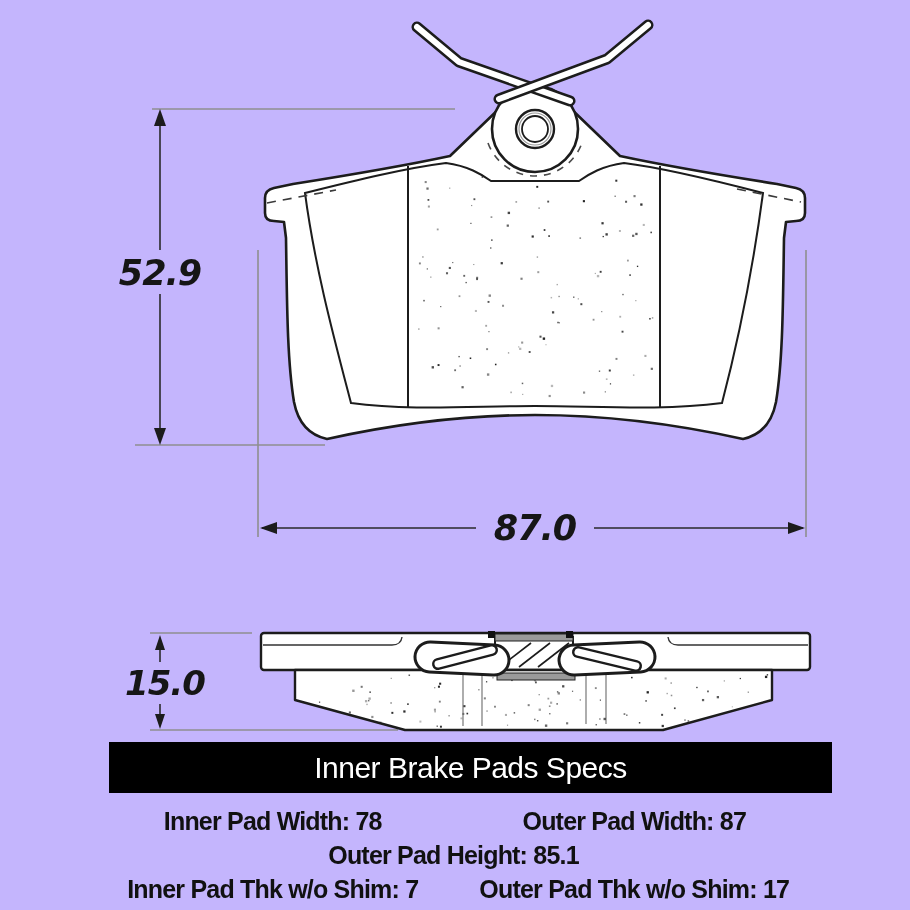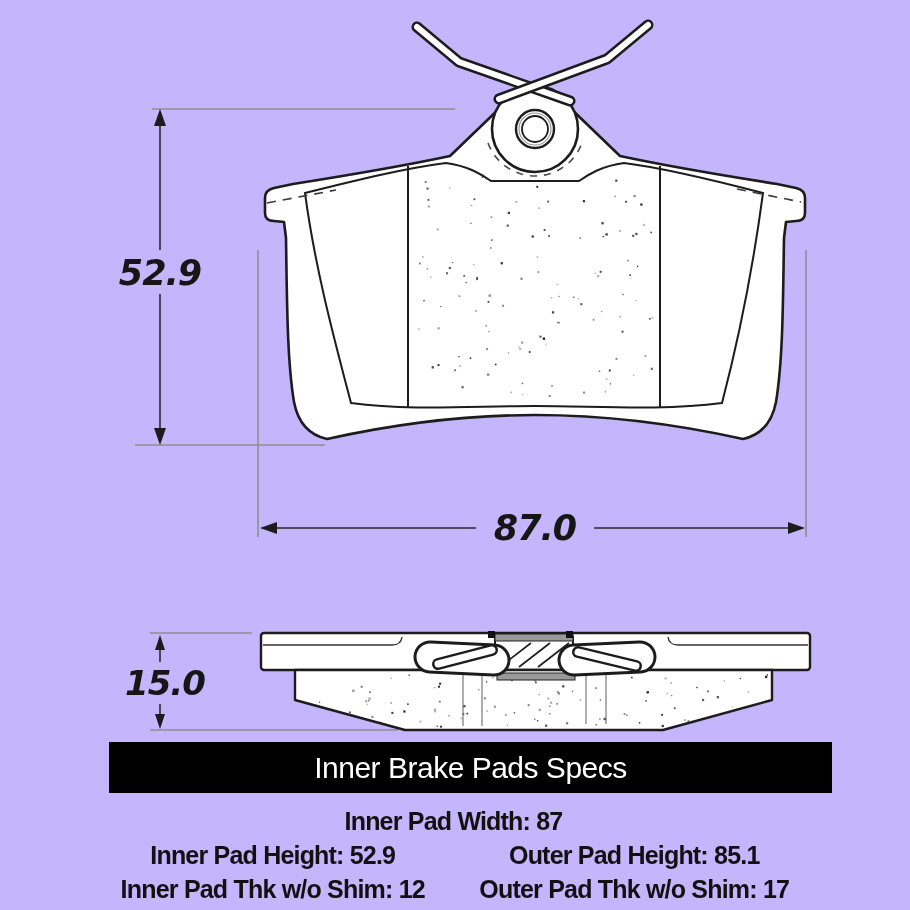--- a/index.html
+++ b/index.html
@@ -370,25 +370,25 @@
     </g>
   </g>
 </svg>
 
 <div class="spec-header">
   <div class="cell">Inner Brake Pads Specs</div>
 </div>
 
 <div class="spec-rows">
   <div class="spec-row">
-    <div class="cell">Inner Pad Width: 87</div>
+    <div class="cell">Inner Pad Width: 78</div>
+    <div class="cell">Outer Pad Width: 87</div>
   </div>
   <div class="spec-row">
-    <div class="cell">Inner Pad Height: 52.9</div>
     <div class="cell">Outer Pad Height: 85.1</div>
   </div>
   <div class="spec-row">
-    <div class="cell">Inner Pad Thk w/o Shim: 12</div>
+    <div class="cell">Inner Pad Thk w/o Shim: 7</div>
     <div class="cell">Outer Pad Thk w/o Shim: 17</div>
   </div>
 </div>
 
 </div>
 
 </body></html>

